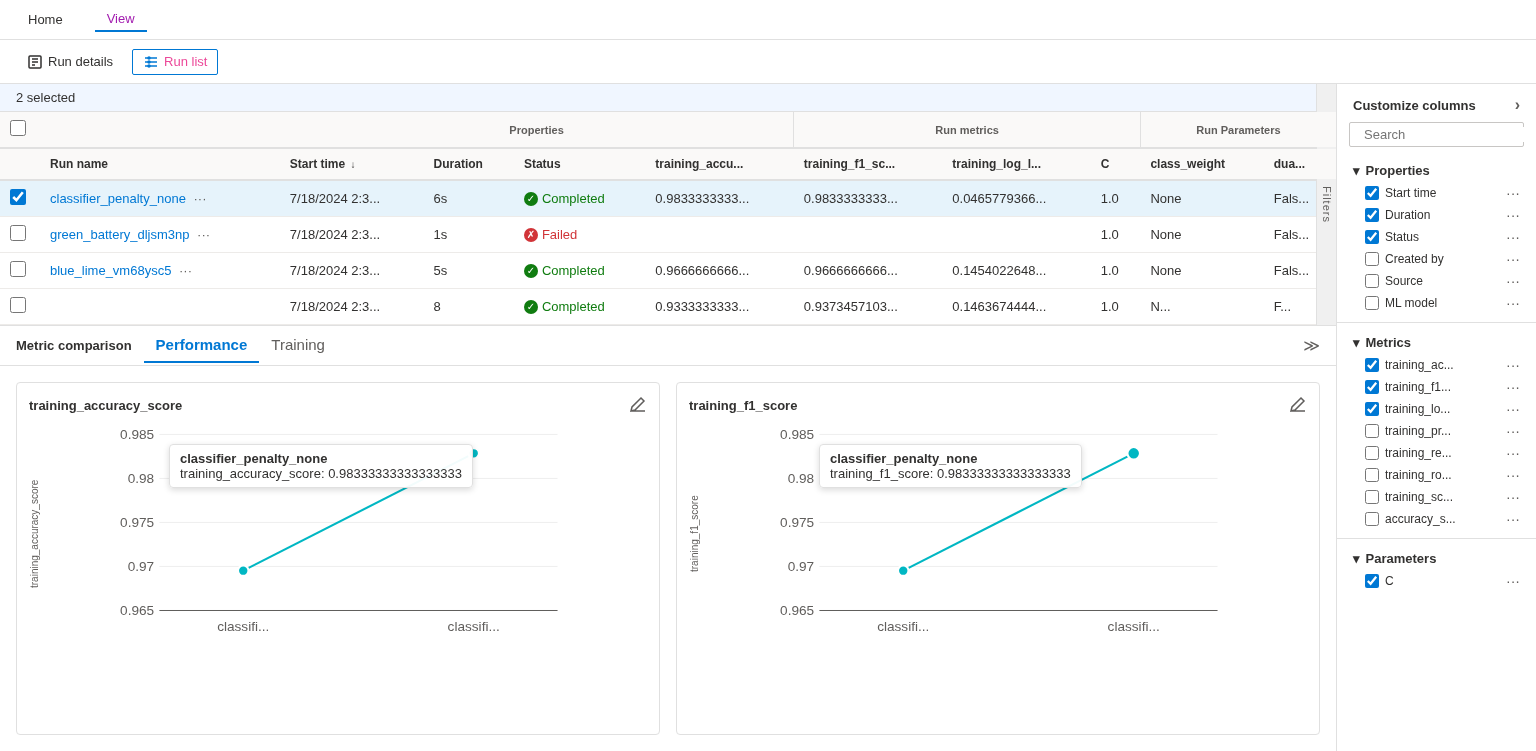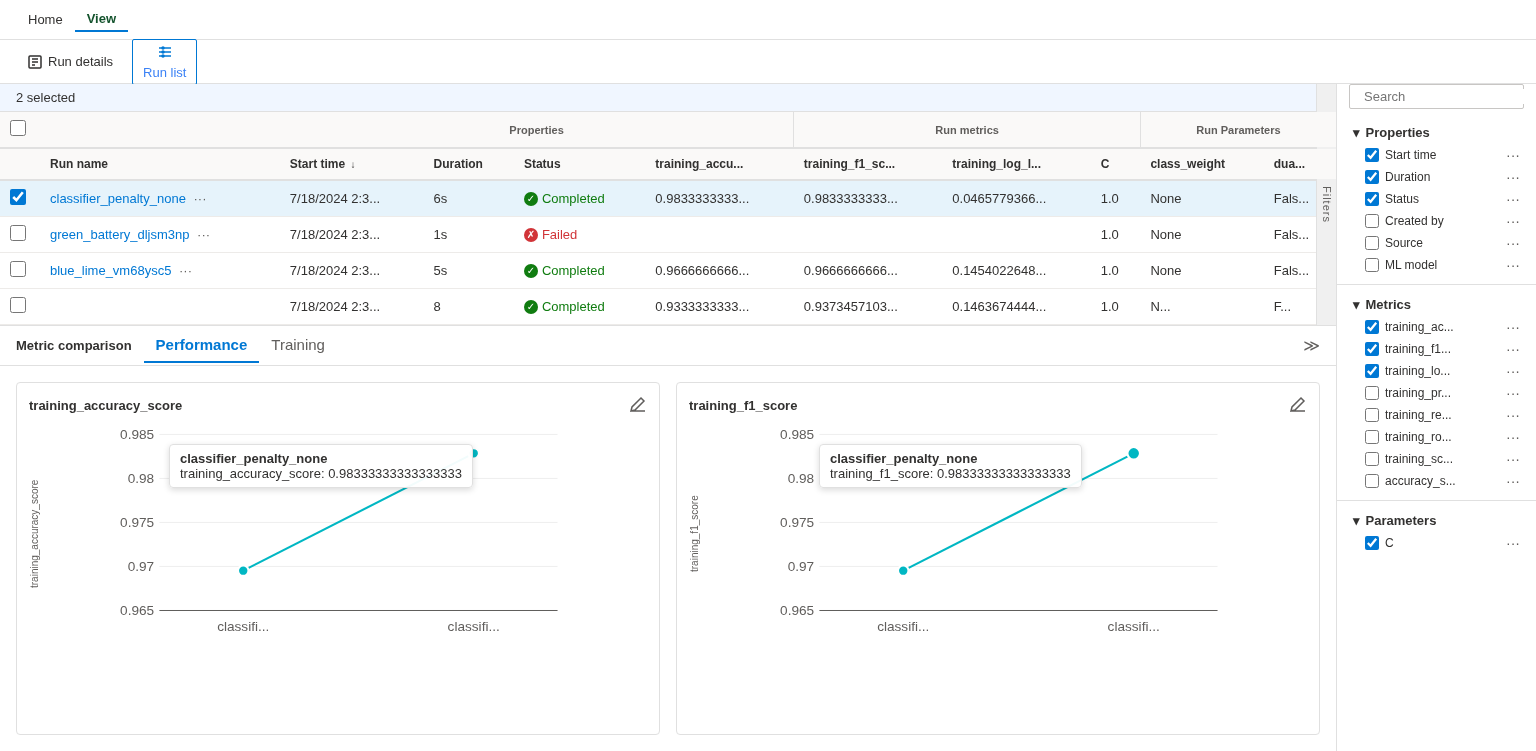--- a/index.html
+++ b/index.html
@@ -1,26 +1,26 @@
 <!DOCTYPE html>
 <html><head>
   <meta charset="utf-8">
   <style>
     * { box-sizing: border-box; margin: 0; padding: 0; font-family: 'Segoe UI', Arial, sans-serif; font-size: 13px; }
     body { background: #f5f5f5; overflow: hidden; width: 1536px; height: 751px; }
 
     
-    .top-nav { display: flex; align-items: center; background: #fff; border-bottom: 1px solid #e0e0e0; padding: 0 16px; height: 40px; gap: 0; }
+    .top-nav { display: flex; align-items: center; background: #fff; border-bottom: 1px solid #e0e0e0; padding: 0 16px; height: 40px; gap: 20px; }
     .nav-item { padding: 4px 12px; cursor: pointer; color: #323130; font-size: 13px; }
-    .nav-item.active { font-weight: 700; border-bottom: 2px solid #0078d4; color: #14532d; }
+    .nav-item.active { font-weight: 400; border-bottom: 2px solid #0078d4; color: #a21caf; }
 
     
     .toolbar { display: flex; align-items: center; background: #fff; padding: 6px 16px; gap: 8px; border-bottom: 1px solid #e0e0e0; height: 44px; }
     .toolbar-btn { display: flex; align-items: center; gap: 5px; padding: 4px 10px; border: 1px solid transparent; background: transparent; cursor: pointer; border-radius: 2px; color: #323130; font-size: 13px; }
-    .toolbar-btn.active { color: #3b82f6; border-color: #0078d4; flex-direction: column; }
+    .toolbar-btn.active { color: #ec4899; border-color: #0078d4; }
     .toolbar-btn svg { width: 16px; height: 16px; }
 
     
     .main-layout { display: flex; height: calc(751px - 84px); border-radius: 31px; }
 
     
     .left-content { flex: 1; display: flex; flex-direction: column; overflow: hidden; }
 
     
     .table-area { flex: 0 0 auto; max-height: 320px; overflow: auto; background: #fff; border-bottom: 1px solid #e0e0e0; position: relative; }
@@ -312,20 +312,24 @@
               </div>
             </div>
           </div>
         </div>
 
       </div>
     </div>
   </div>
 
   <div class="right-sidebar">
+    <div class="sidebar-header">
+      <span>Customize columns</span>
+      <span class="sidebar-close">›</span>
+    </div>
     <div class="sidebar-search">
       <svg width="14" height="14" viewBox="0 0 14 14" fill="none">
         <circle cx="6" cy="6" r="4.5" stroke="#605e5c" stroke-width="1.5"></circle>
         <line x1="9.5" y1="9.5" x2="13" y2="13" stroke="#605e5c" stroke-width="1.5"></line>
       </svg>
       <input type="text" placeholder="Search" style="">
     </div>
 
     <div class="sidebar-section">
       <div class="sidebar-section-header">

